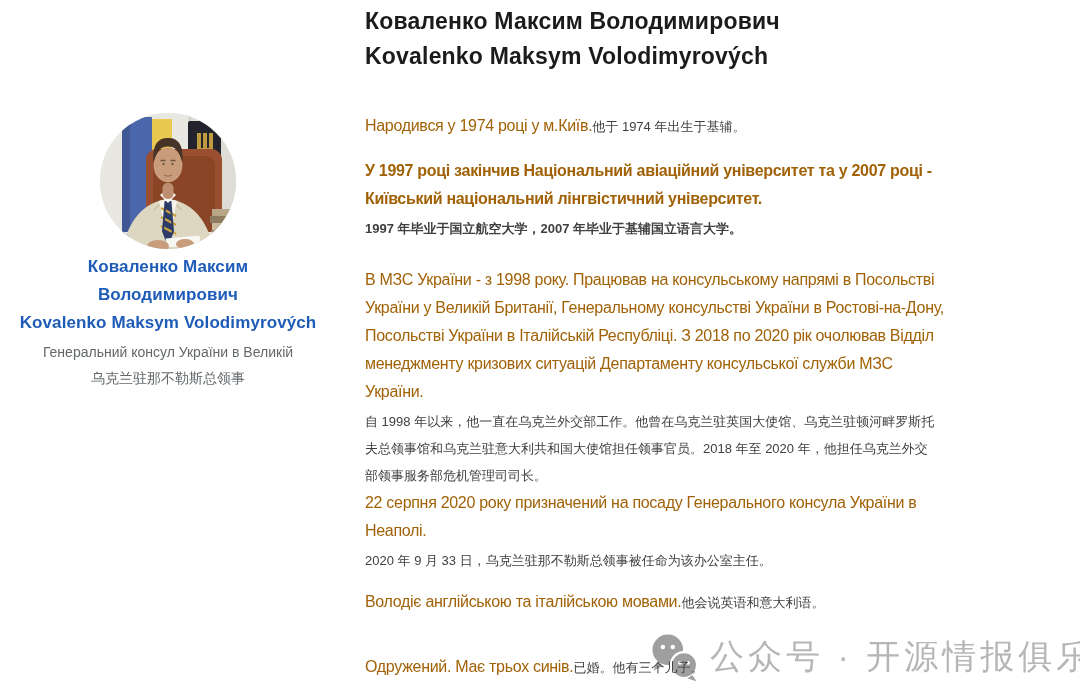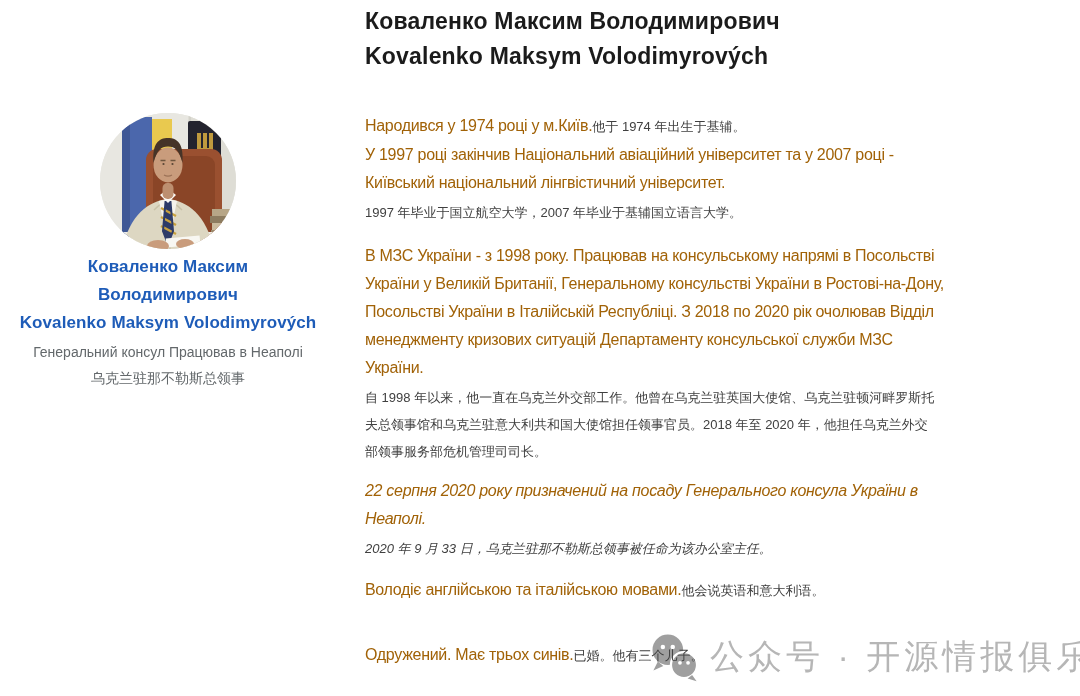--- a/index.html
+++ b/index.html
@@ -36,23 +36,23 @@
   }
   h1.page-title .t-line{display:block;}
 
   .para{margin:0;line-height:28px;}
   .uk-text{font-size:16px;color:#a16207;letter-spacing:-0.3px;}
   .zh-text{font-size:13px;color:#404040;}
   .p-uk{max-width:582px;}
   .p-zh{max-width:575px;line-height:26px;margin-top:2px;}
 
   #p1{margin-top:38px;}
-  #g2{}
-  #g3{margin-top:16px;}
-  #g4{margin-top:12px;font-style:italic;}
+  #g2{margin-top:16px;font-weight:bold;}
+  #g3{margin-top:24px;}
+  #g4{margin-top:0;}
   #p5{margin-top:14px;}
   #p6{margin-top:36px;}
 
   
   .watermark{
     position:absolute;left:648px;top:626px;height:62px;z-index:1;
     display:flex;align-items:center;gap:8px;pointer-events:none;
   }
   .watermark .wm-text{
     font-size:34px;color:#b6b6b6;letter-spacing:4px;white-space:nowrap;
@@ -125,21 +125,21 @@
         <ellipse cx="85" cy="131" rx="9" ry="5" fill="#c99c7c"></ellipse>
       </svg>
     </div>
 
     <div class="profile-name">
       <span class="nm">Коваленко Максим Володимирович</span>
       <span class="nm">Kovalenko Maksym Volodimyrových</span>
     </div>
 
     <div class="profile-role">
-      <span class="rl">Генеральний консул Працював в Неаполі</span>
+      <span class="rl">Генеральний консул України в Великій</span>
       <span class="rl">乌克兰驻那不勒斯总领事</span>
     </div>
   </aside>
 
   <main class="content">
 
     <h1 class="page-title">
       <span class="t-line">Коваленко Максим Володимирович</span>
       <span class="t-line">Kovalenko Maksym Volodimyrových</span>
     </h1>

